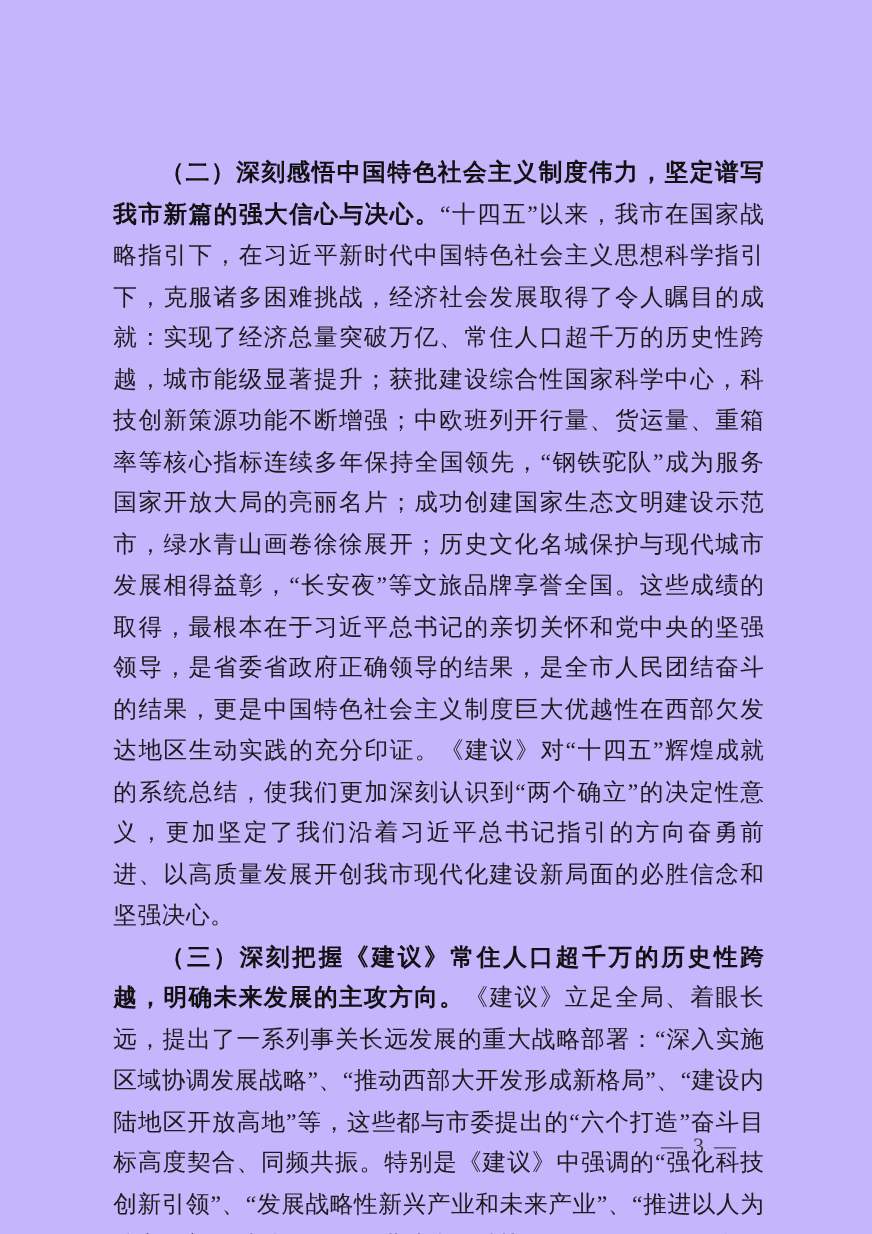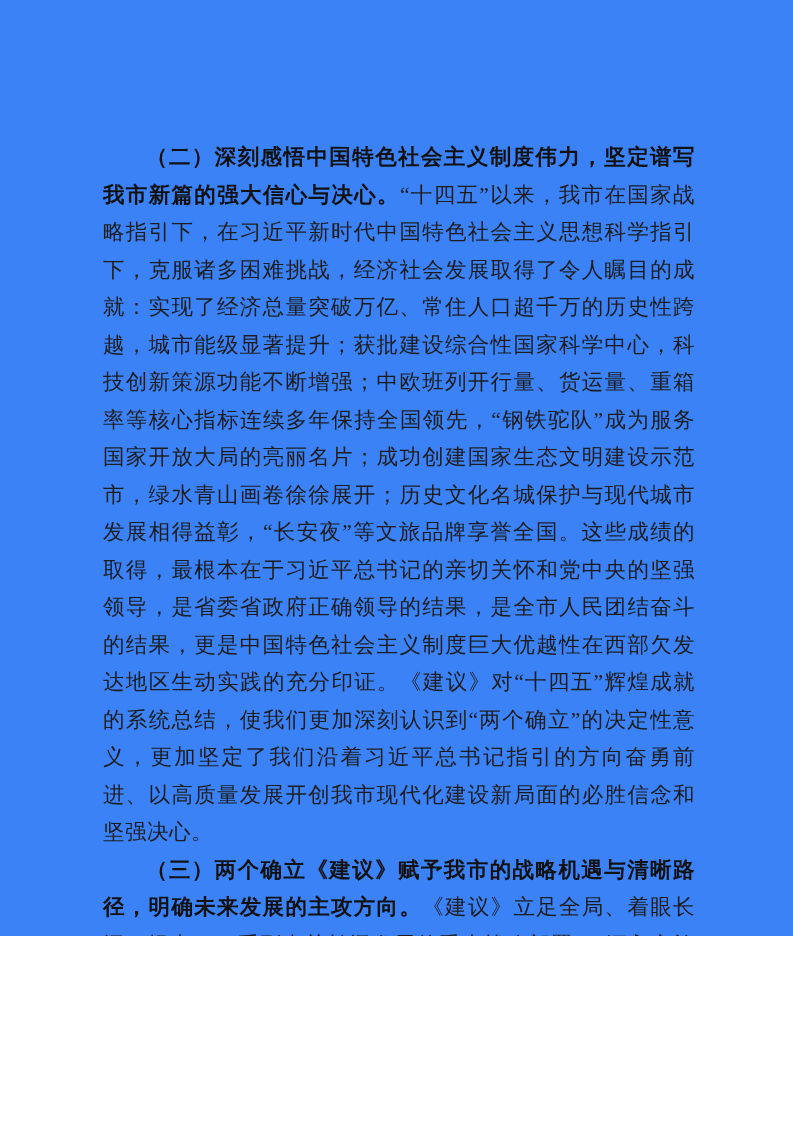--- a/index.html
+++ b/index.html
@@ -3,22 +3,22 @@
 <meta charset="utf-8">
 <style>
   html, body {
     margin: 0;
     padding: 0;
     background: #ffffff;
   }
   .page {
     position: relative;
     width: 793px;
-    height: 936px;
-    background: #3b82f6;
+    height: 1122px;
+    background: #c4b5fd;
     overflow: hidden;
     font-family: "Liberation Serif", "DejaVu Serif", serif;
     text-decoration: underline;
   }
   .content {
     position: absolute;
     left: 103px;
     top: 139px;
     width: 592px;
     font-size: 21.5px;
@@ -49,16 +49,16 @@
     letter-spacing: 2px;
     font-family: "Liberation Serif", "DejaVu Serif", serif;
   }
 </style>
 </head>
 <body>
 
 <div class="page">
   <div class="content">
     <p class="para"><span class="para-lead">（二）深刻感悟中国特色社会主义制度伟力，坚定谱写我市新篇的强大信心与决心。</span><span class="para-body">“十四五”以来，我市在国家战略指引下，在习近平新时代中国特色社会主义思想科学指引下，克服诸多困难挑战，经济社会发展取得了令人瞩目的成就：实现了经济总量突破万亿、常住人口超千万的历史性跨越，城市能级显著提升；获批建设综合性国家科学中心，科技创新策源功能不断增强；中欧班列开行量、货运量、重箱率等核心指标连续多年保持全国领先，“钢铁驼队”成为服务国家开放大局的亮丽名片；成功创建国家生态文明建设示范市，绿水青山画卷徐徐展开；历史文化名城保护与现代城市发展相得益彰，“长安夜”等文旅品牌享誉全国。这些成绩的取得，最根本在于习近平总书记的亲切关怀和党中央的坚强领导，是省委省政府正确领导的结果，是全市人民团结奋斗的结果，更是中国特色社会主义制度巨大优越性在西部欠发达地区生动实践的充分印证。《建议》对“十四五”辉煌成就的系统总结，使我们更加深刻认识到“两个确立”的决定性意义，更加坚定了我们沿着习近平总书记指引的方向奋勇前进、以高质量发展开创我市现代化建设新局面的必胜信念和坚强决心。</span></p>
-    <p class="para"><span class="para-lead">（三）两个确立《建议》赋予我市的战略机遇与清晰路径，明确未来发展的主攻方向。</span><span class="para-body">《建议》立足全局、着眼长远，提出了一系列事关长远发展的重大战略部署：“深入实施区域协调发展战略”、“推动西部大开发形成新格局”、“建设内陆地区开放高地”等，这些都与市委提出的“六个打造”奋斗目标高度契合、同频共振。特别是《建议》中强调的“强化科技创新引领”、“发展战略性新兴产业和未来产业”、“推进以人为核心的新型城镇化”、“促进城乡区域协调发展”、“推动绿色低碳发展”、“推进高水平对外开放”等具</span></p>
+    <p class="para"><span class="para-lead">（三）深刻把握《建议》常住人口超千万的历史性跨越，明确未来发展的主攻方向。</span><span class="para-body">《建议》立足全局、着眼长远，提出了一系列事关长远发展的重大战略部署：“深入实施区域协调发展战略”、“推动西部大开发形成新格局”、“建设内陆地区开放高地”等，这些都与市委提出的“六个打造”奋斗目标高度契合、同频共振。特别是《建议》中强调的“强化科技创新引领”、“发展战略性新兴产业和未来产业”、“推进以人为核心的新型城镇化”、“促进城乡区域协调发展”、“推动绿色低碳发展”、“推进高水平对外开放”等具</span></p>
   </div>
   <div class="page-footer">— 3 —</div>
 </div>
 
 </body></html>

